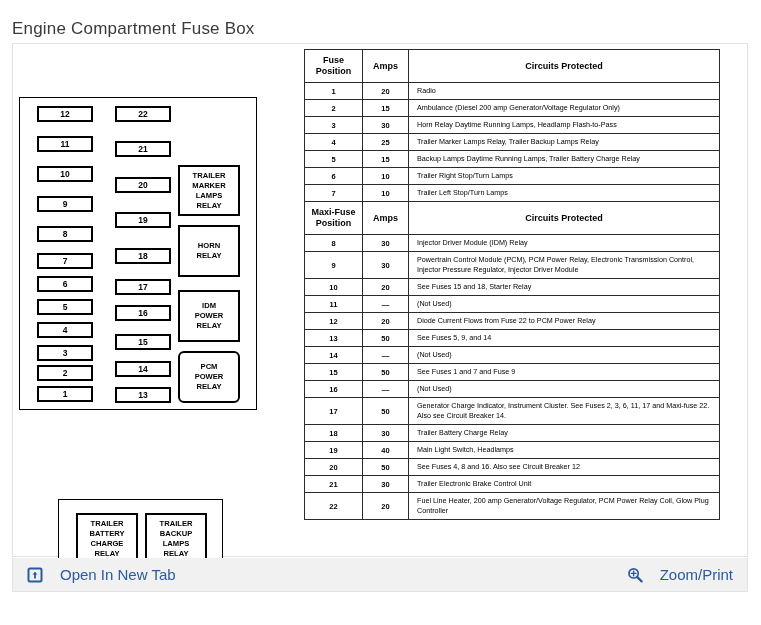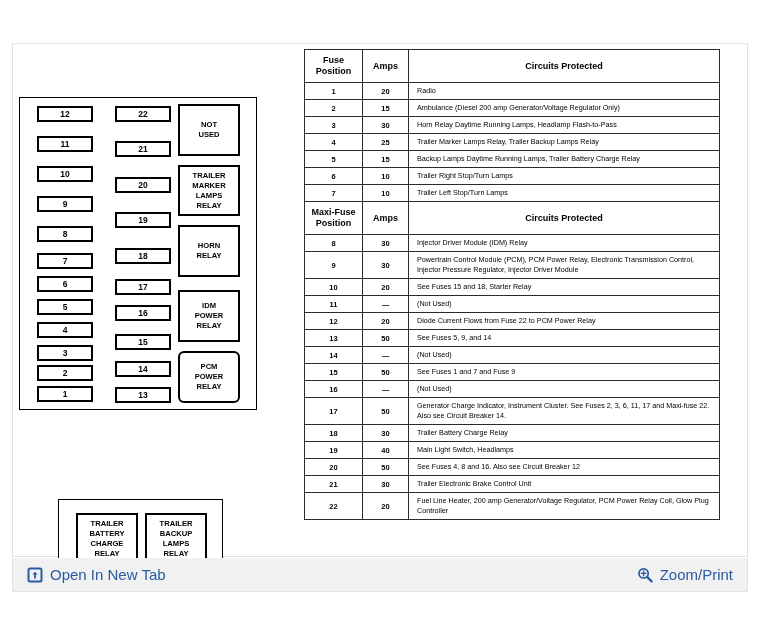--- a/index.html
+++ b/index.html
@@ -164,35 +164,36 @@
     border: 1px solid #e2e2e2;
     border-top: none;
     display: flex;
     align-items: center;
     justify-content: space-between;
     padding: 0 14px;
   }
   .foot-link {
     display: flex;
     align-items: center;
-    gap: 7px;
+    gap: 17px;
     color: #2a5aa0;
     font-size: 15px;
     cursor: pointer;
     text-decoration: none;
     white-space: nowrap;
   }
   .foot-link .label { color: #2a5aa0; }
   .icon-svg { display: block; }
 </style>
 </head>
 <body>
 
 <div id="page">
 
+  <div class="page-title">Engine Compartment Fuse Box</div>
 
   <div class="content-frame">
 
     <div class="diagram">
       <div class="fusebox-outer" id="fusebox-outer">
           <div class="fuse col-a" style="top: 8px;">12</div>
           <div class="fuse col-a" style="top: 38px;">11</div>
           <div class="fuse col-a" style="top: 68px;">10</div>
           <div class="fuse col-a" style="top: 98px;">9</div>
           <div class="fuse col-a" style="top: 128px;">8</div>
@@ -206,24 +207,20 @@
           <div class="fuse col-b" style="top: 8px;">22</div>
           <div class="fuse col-b" style="top: 43px;">21</div>
           <div class="fuse col-b" style="top: 79px;">20</div>
           <div class="fuse col-b" style="top: 114px;">19</div>
           <div class="fuse col-b" style="top: 150px;">18</div>
           <div class="fuse col-b" style="top: 181px;">17</div>
           <div class="fuse col-b" style="top: 207px;">16</div>
           <div class="fuse col-b" style="top: 236px;">15</div>
           <div class="fuse col-b" style="top: 263px;">14</div>
           <div class="fuse col-b" style="top: 289px;">13</div>
-          <div class="relay" style="top: 6px; height: 52px;">
-            <span>NOT</span>
-            <span>USED</span>
-          </div>
           <div class="relay" style="top: 67px; height: 51px;">
             <span>TRAILER</span>
             <span>MARKER</span>
             <span>LAMPS</span>
             <span>RELAY</span>
           </div>
           <div class="relay" style="top: 127px; height: 52px;">
             <span>HORN</span>
             <span>RELAY</span>
           </div>

